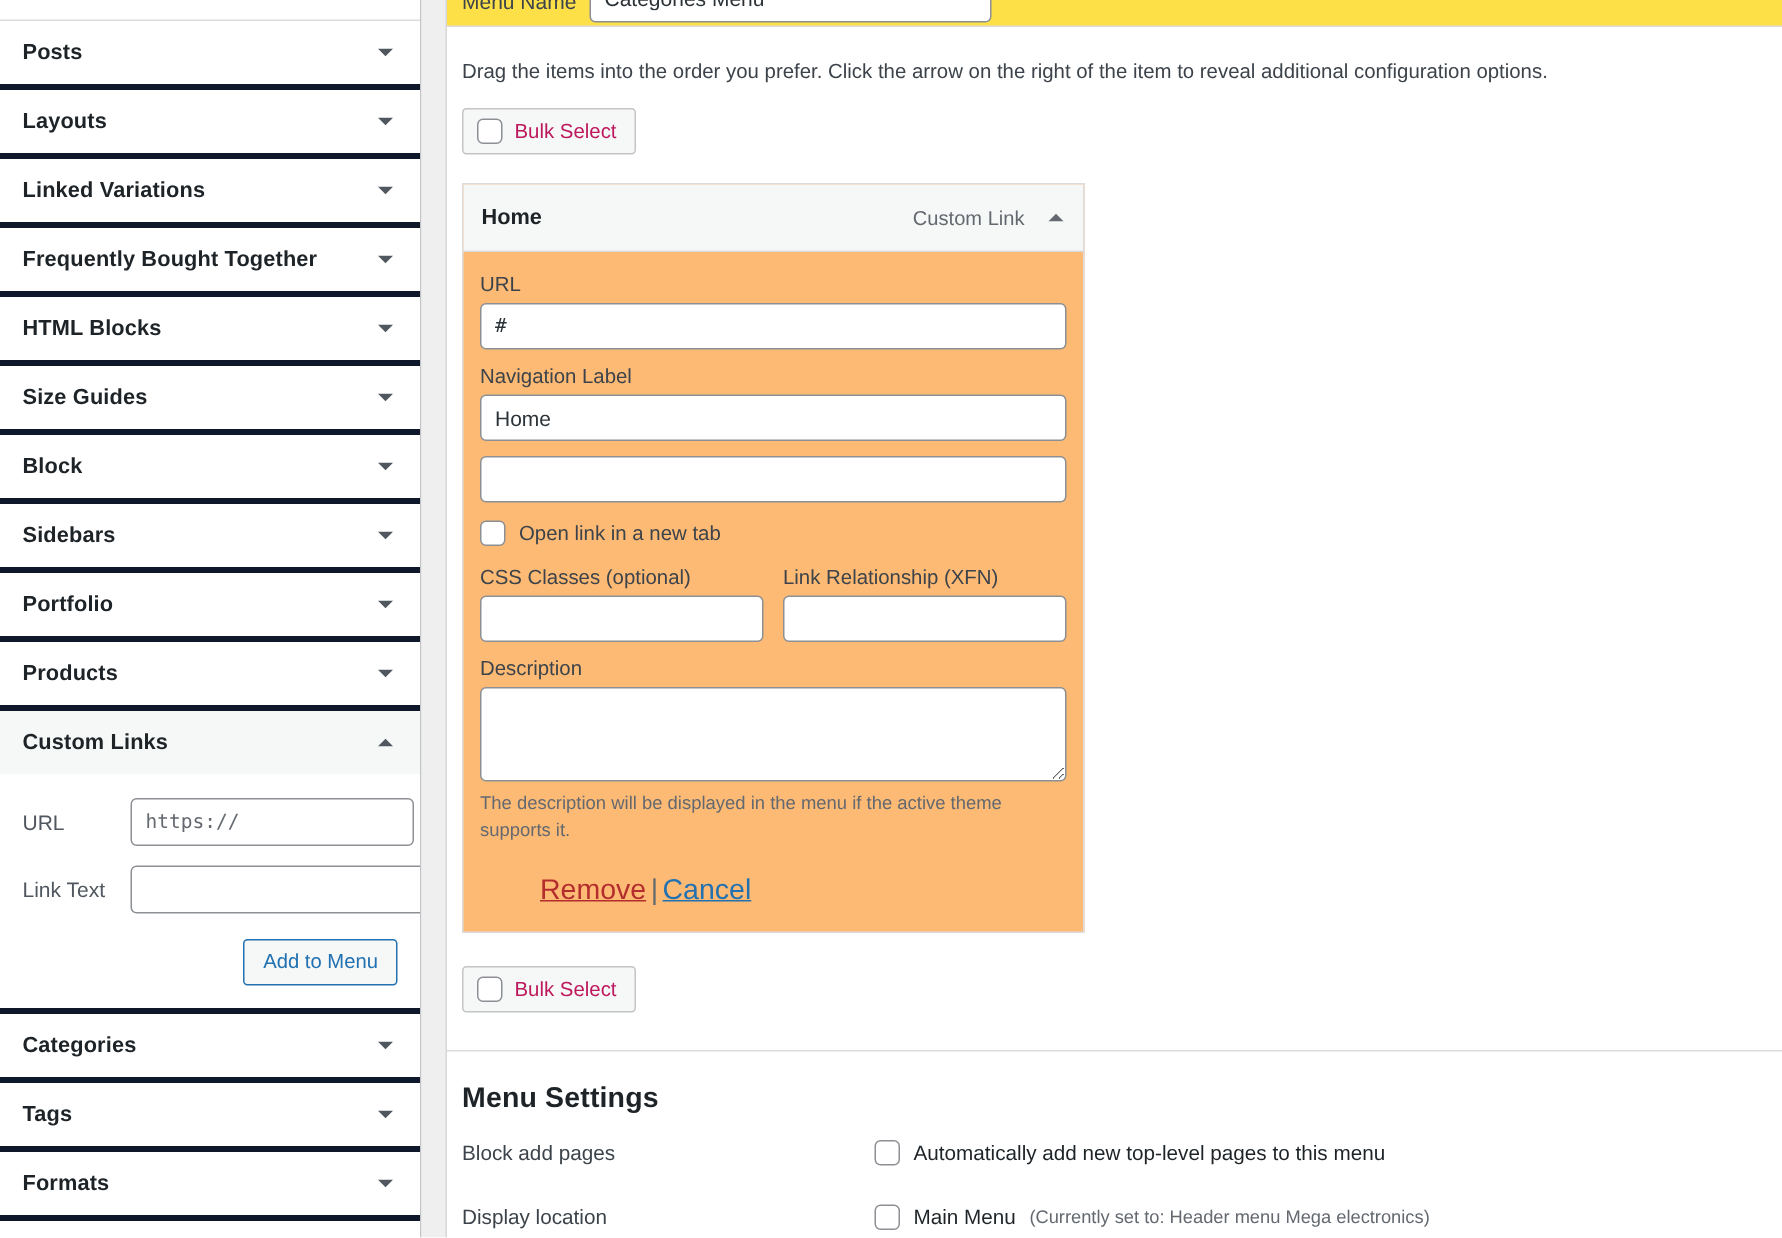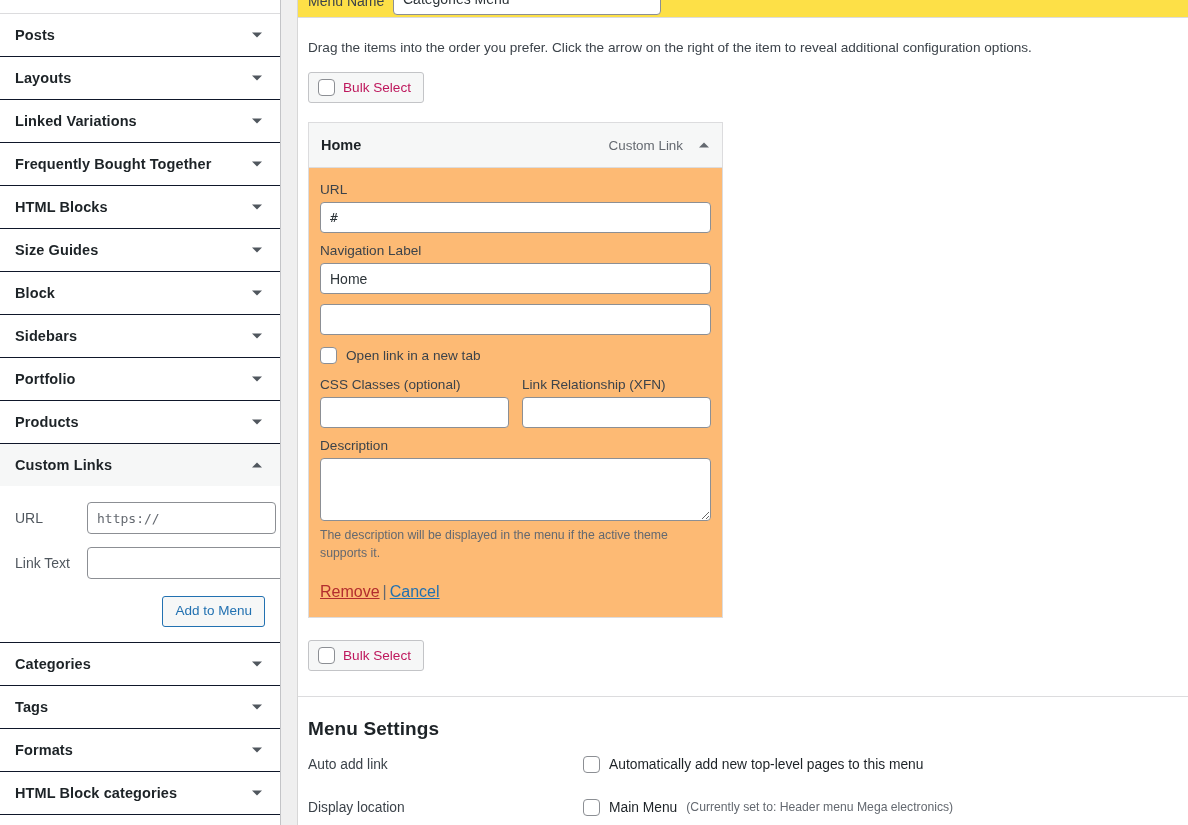--- a/index.html
+++ b/index.html
@@ -18,21 +18,21 @@
   
   .sidebar {
     width: 281px;
     height: 825px;
     background: #ffffff;
     border-right: 1px solid #c3c4c7;
     overflow: hidden;
     flex: 0 0 281px;
   }
   .acc-sliver { height: 14px; border-bottom: 1px solid #dcdcde; background:#fff; }
-  .acc-item { border-bottom: 1px solid #0f172a; background: #bef264; }
+  .acc-item { border-bottom: 4px solid #0f172a; background: #bef264; }
   .acc-head {
     height: 42px;
     display: flex;
     align-items: center;
     padding: 0 16px 0 15px;
     cursor: pointer;
     background: #ffffff;
   }
   .acc-item.open > .acc-head { background: #f6f7f7; }
   .acc-title {
@@ -219,21 +219,21 @@
     resize: vertical;
     outline: none;
     display: block;
   }
   .help {
     font-size: 12.3px;
     color: #646970;
     margin-top: 6px;
     line-height: 1.4;
   }
-  .mi-links { margin-top: 21px; font-size: 16px; color: #3c434a; }
+  .mi-links { margin-top: 21px; font-size: 19px; color: #3c434a; margin-left: 40px; }
   .lnk-remove { color: #b32d2e; text-decoration: underline; cursor: pointer; }
   .lnk-cancel { color: #2271b1; text-decoration: underline; cursor: pointer; }
   .sep-pipe { color: #646970; padding: 0 3px; }
 
   .bulk-bottom { margin-top: 22px; }
 
   .divider {
     border: 0;
     border-top: 1px solid #dcdcde;
     margin: 25px -12px 0 -10px;
@@ -531,21 +531,21 @@
           <span class="cb"></span>
           <span>Bulk Select</span>
         </button>
       </div>
 
       <hr class="divider">
 
       <h2 class="settings-title">Menu Settings</h2>
 
       <div class="set-row">
-        <div class="set-label">Auto add link</div>
+        <div class="set-label">Block add pages</div>
         <div class="set-opts">
           <div class="opt-row">
             <span class="cb"></span>
             <label>Automatically add new top-level pages to this menu</label>
           </div>
         </div>
       </div>
 
       <div class="set-row">
         <div class="set-label">Display location</div>

